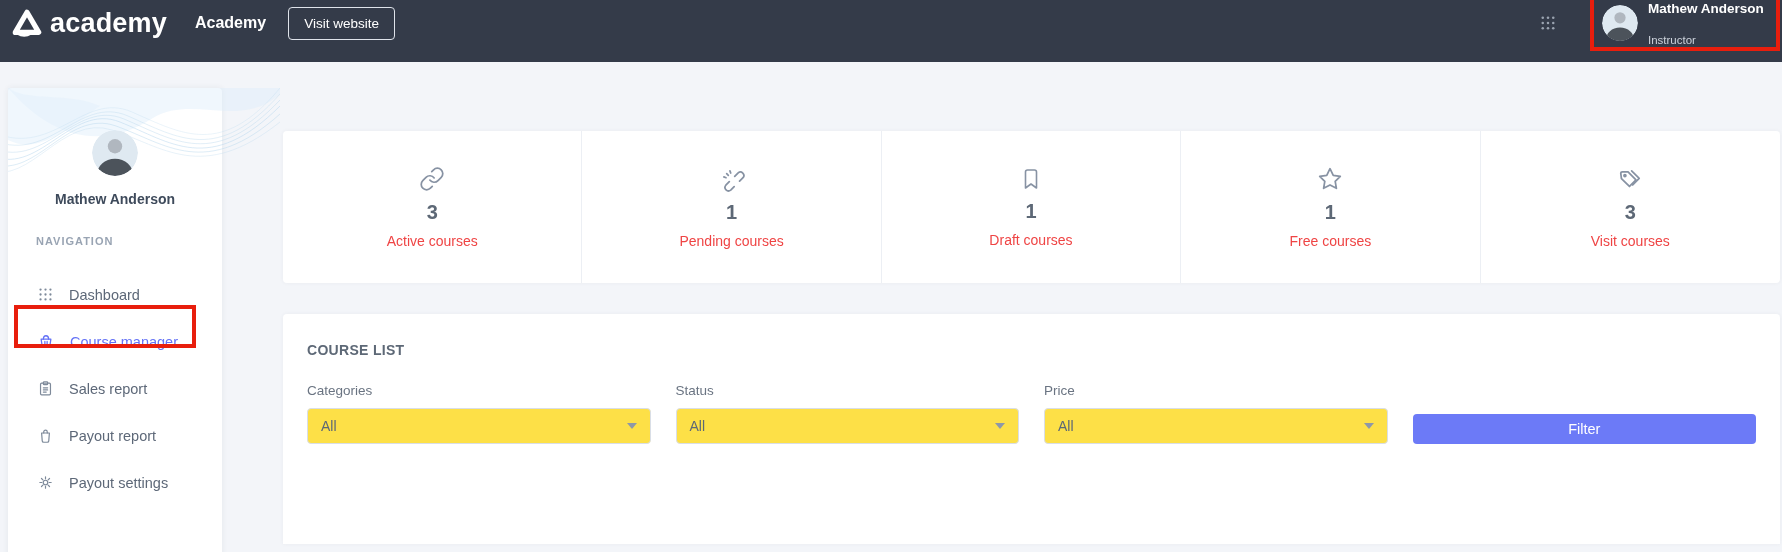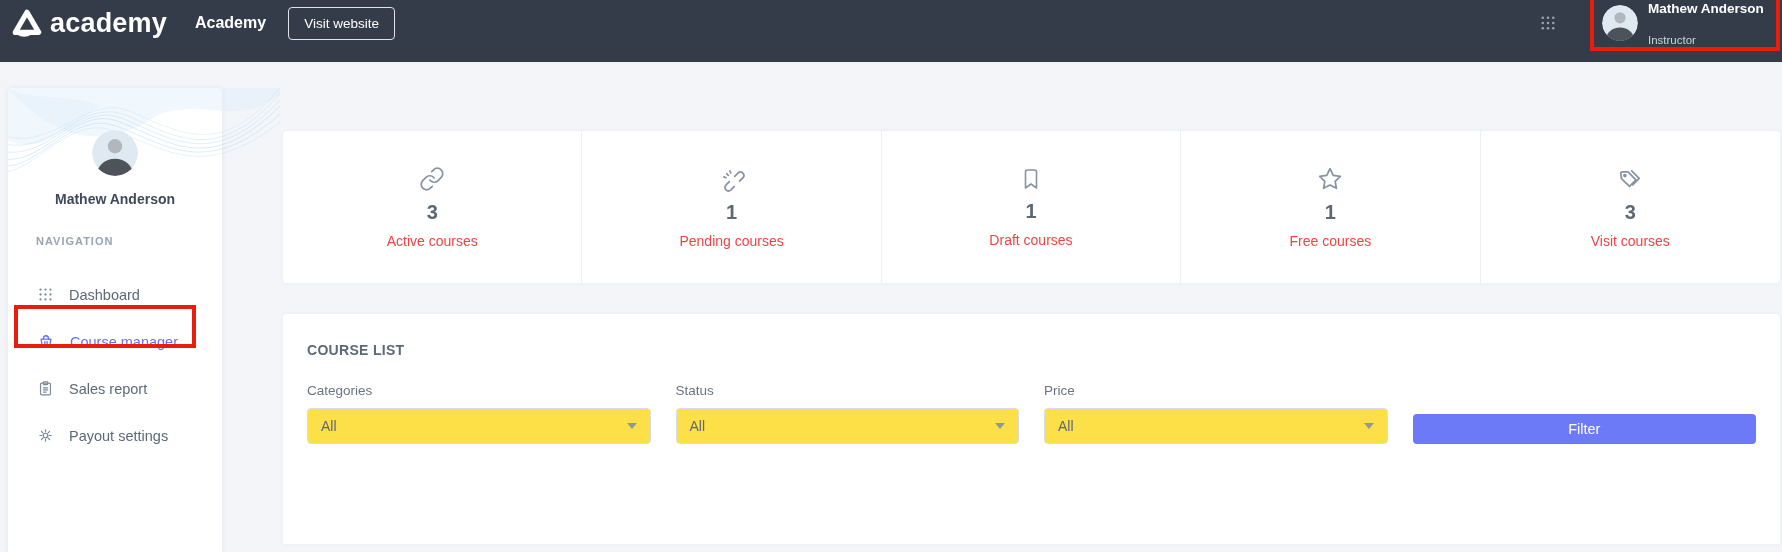--- a/index.html
+++ b/index.html
@@ -225,20 +225,29 @@
           <span class="nv-icon">
             <svg width="17" height="17" viewBox="0 0 24 24" fill="none" stroke="currentColor" stroke-width="1.7" stroke-linecap="round" stroke-linejoin="round">
               <rect x="5" y="4.5" width="14" height="16.5" rx="1.5"></rect>
               <rect x="9" y="2.5" width="6" height="4" rx="1"></rect>
               <path d="M9 11h6 M9 14h6 M9 17h4"></path>
             </svg>
           </span>
           <span>Sales report</span>
         </div>
 
+        <div class="nav-item">
+          <span class="nv-icon">
+            <svg width="17" height="17" viewBox="0 0 24 24" fill="none" stroke="currentColor" stroke-width="1.7" stroke-linecap="round" stroke-linejoin="round">
+              <path d="M6.5 8.5h11l-.9 11.1a2 2 0 0 1-2 1.9H9.4a2 2 0 0 1-2-1.9z"></path>
+              <path d="M9.5 8.5V7a2.5 2.5 0 0 1 5 0v1.5"></path>
+            </svg>
+          </span>
+          <span>Payout report</span>
+        </div>
 
         <div class="nav-item">
           <span class="nv-icon">
             <svg width="17" height="17" viewBox="0 0 24 24" fill="none" stroke="currentColor" stroke-width="1.7" stroke-linecap="round">
               <circle cx="12" cy="12" r="3.2"></circle>
               <path d="M17.2 12h2.8 M15.7 15.7l2 2 M12 17.2V20 M8.3 15.7l-2 2 M6.8 12H4 M8.3 8.3l-2-2 M12 6.8V4 M15.7 8.3l2-2"></path>
             </svg>
           </span>
           <span>Payout settings</span>
         </div>

